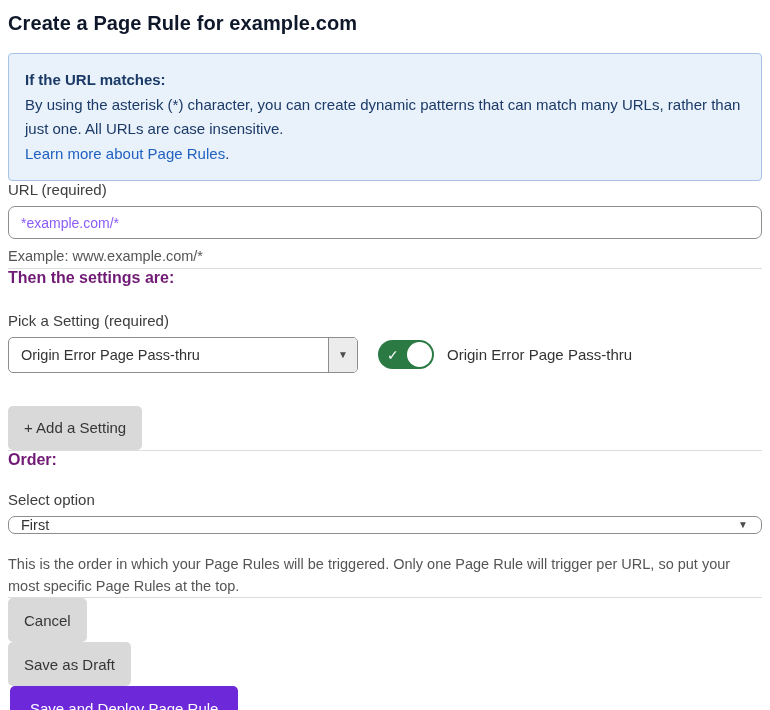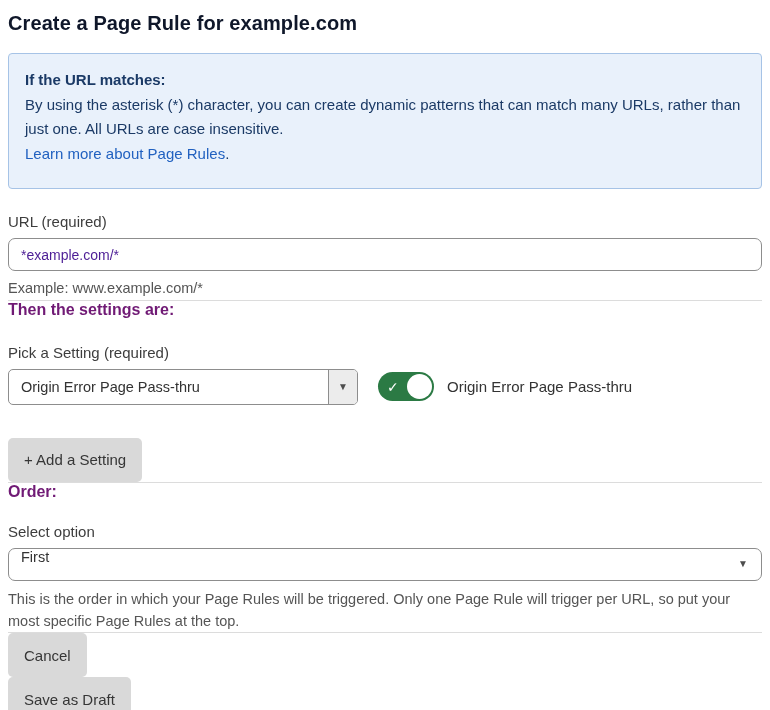--- a/index.html
+++ b/index.html
@@ -18,25 +18,24 @@
     font-weight: 700;
     color: #0f172a;
     margin: 4px 0 18px 0;
     letter-spacing: 0.1px;
   }
 
   .info-box {
     background: #e9f1fb;
     border: 1px solid #a6c3e6;
     border-radius: 4px;
-    padding: 14px 16px 23px 16px;
+    padding: 14px 16px 15px 16px;
     color: #1b3a66;
     font-size: 15px;
     line-height: 1.55;
-    margin-bottom: 24px;
   }
   .info-box .info-heading {
     font-weight: 700;
     margin-bottom: 2px;
   }
   .info-box .info-body { margin-bottom: 2px; }
   .info-box a.info-link {
     color: #2161c0;
     cursor: pointer;
   }
@@ -49,21 +48,21 @@
   }
 
   .url-input {
     display: block;
     width: 100%;
     height: 33px;
     border: 1px solid #8d8d8d;
     border-radius: 7px;
     padding: 8px 12px;
     font-size: 14px;
-    color: #4c1d95;
+    color: #8b5cf6;
     font-family: "Liberation Sans", "DejaVu Sans", sans-serif;
     outline: none;
     background: #ffffff;
     margin-bottom: 7px;
   }
 
   .helper-text {
     font-size: 14.5px;
     color: #555555;
     line-height: 1.5;
@@ -177,31 +176,31 @@
   .btn-blue {
     background: #6d28d9;
     color: #ffffff;
     padding: 0 20px;
   }
   .add-setting-btn { margin-bottom: 0; }
 
   .select-control {
     position: relative;
     display: flex;
-    align-items: flex-start;
+    align-items: flex-end;
     width: 100%;
-    height: 33px;
+    height: 18px;
     border: 1px solid #8d8d8d;
     border-radius: 7px;
     background: #ffffff;
     padding: 0 12px;
     font-size: 14.5px;
     color: #333333;
     cursor: pointer;
-    margin-bottom: 8px;
+    margin-bottom: 20px;
   }
   .select-control .caret-icon {
     position: absolute;
     right: 13px;
     top: 50%;
     transform: translateY(-50%);
   }
 
   .order-helper { margin-bottom: 0; }
 

